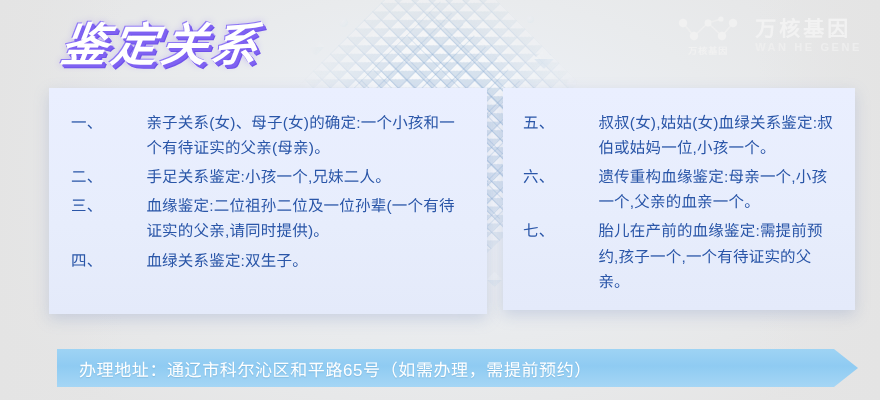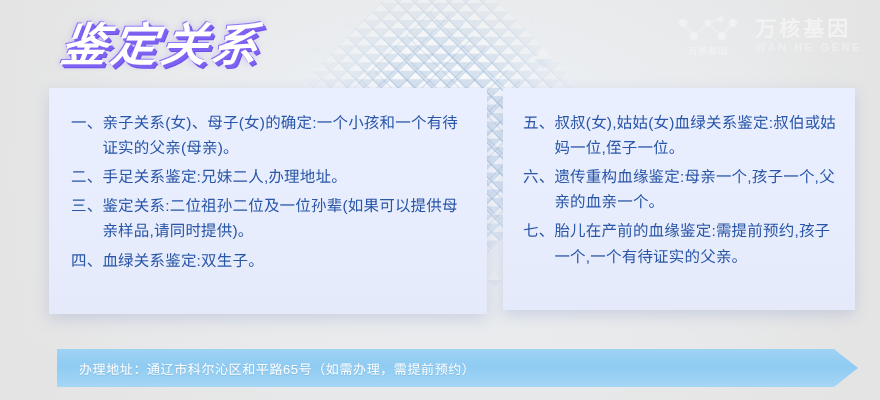--- a/index.html
+++ b/index.html
@@ -170,21 +170,21 @@
     align-items: flex-start;
     color: #2a56a8;
     font-size: 15.5px;
     line-height: 1.62;
     letter-spacing: .2px;
   }
   .idx {
     flex: 0 0 auto;
     white-space: nowrap;
   }
-  .txt { flex: 1 1 auto; }
+  .txt { flex: 1 1 auto; margin-left: 44px; }
 
   .panel-left  .list { padding: 22px 18px 0 22px; }
   .panel-right .list { padding: 22px 16px 0 20px; }
   .panel-left  li + li { margin-top: 4px; }
   .panel-right li + li { margin-top: 4px; }
 
   
   .ribbon {
     position: absolute;
     left: 57px;
@@ -194,21 +194,21 @@
     background: linear-gradient(180deg, #9ed3f4 0%, #8fcbf2 45%, #a5d6f5 100%);
     -webkit-clip-path: polygon(0 0, calc(100% - 24px) 0, 100% 50%, calc(100% - 24px) 100%, 0 100%);
     clip-path: polygon(0 0, calc(100% - 24px) 0, 100% 50%, calc(100% - 24px) 100%, 0 100%);
     display: flex;
     align-items: center;
     box-shadow: 0 3px 8px rgba(120,160,190,.22);
   }
   .ribbon-text {
     margin-left: 22px;
     color: #ffffff;
-    font-size: 13px;
+    font-size: 17px;
     letter-spacing: .6px;
     white-space: nowrap;
     text-shadow: 0 1px 1px rgba(90,150,190,.35);
   }
 </style>
 </head>
 <body>
 
 <div id="poster">
 
@@ -268,42 +268,42 @@
   </div>
 
   <div class="panel panel-left">
     <ol class="list">
       <li>
         <span class="idx">一、</span>
         <span class="txt">亲子关系(女)、母子(女)的确定:一个小孩和一个有待证实的父亲(母亲)。</span>
       </li>
       <li>
         <span class="idx">二、</span>
-        <span class="txt">手足关系鉴定:兄妹二人,办理地址。</span>
+        <span class="txt">手足关系鉴定:小孩一个,兄妹二人。</span>
       </li>
       <li>
         <span class="idx">三、</span>
-        <span class="txt">鉴定关系:二位祖孙二位及一位孙辈(如果可以提供母亲样品,请同时提供)。</span>
+        <span class="txt">血缘鉴定:二位祖孙二位及一位孙辈(一个有待证实的父亲,请同时提供)。</span>
       </li>
       <li>
         <span class="idx">四、</span>
         <span class="txt">血绿关系鉴定:双生子。</span>
       </li>
     </ol>
   </div>
 
   <div class="panel panel-right">
     <ol class="list">
       <li>
         <span class="idx">五、</span>
-        <span class="txt">叔叔(女),姑姑(女)血绿关系鉴定:叔伯或姑妈一位,侄子一位。</span>
+        <span class="txt">叔叔(女),姑姑(女)血绿关系鉴定:叔伯或姑妈一位,小孩一个。</span>
       </li>
       <li>
         <span class="idx">六、</span>
-        <span class="txt">遗传重构血缘鉴定:母亲一个,孩子一个,父亲的血亲一个。</span>
+        <span class="txt">遗传重构血缘鉴定:母亲一个,小孩一个,父亲的血亲一个。</span>
       </li>
       <li>
         <span class="idx">七、</span>
         <span class="txt">胎儿在产前的血缘鉴定:需提前预约,孩子一个,一个有待证实的父亲。</span>
       </li>
     </ol>
   </div>
 
   <div class="ribbon">
     <span class="ribbon-text">办理地址：通辽市科尔沁区和平路65号（如需办理，需提前预约）</span>

